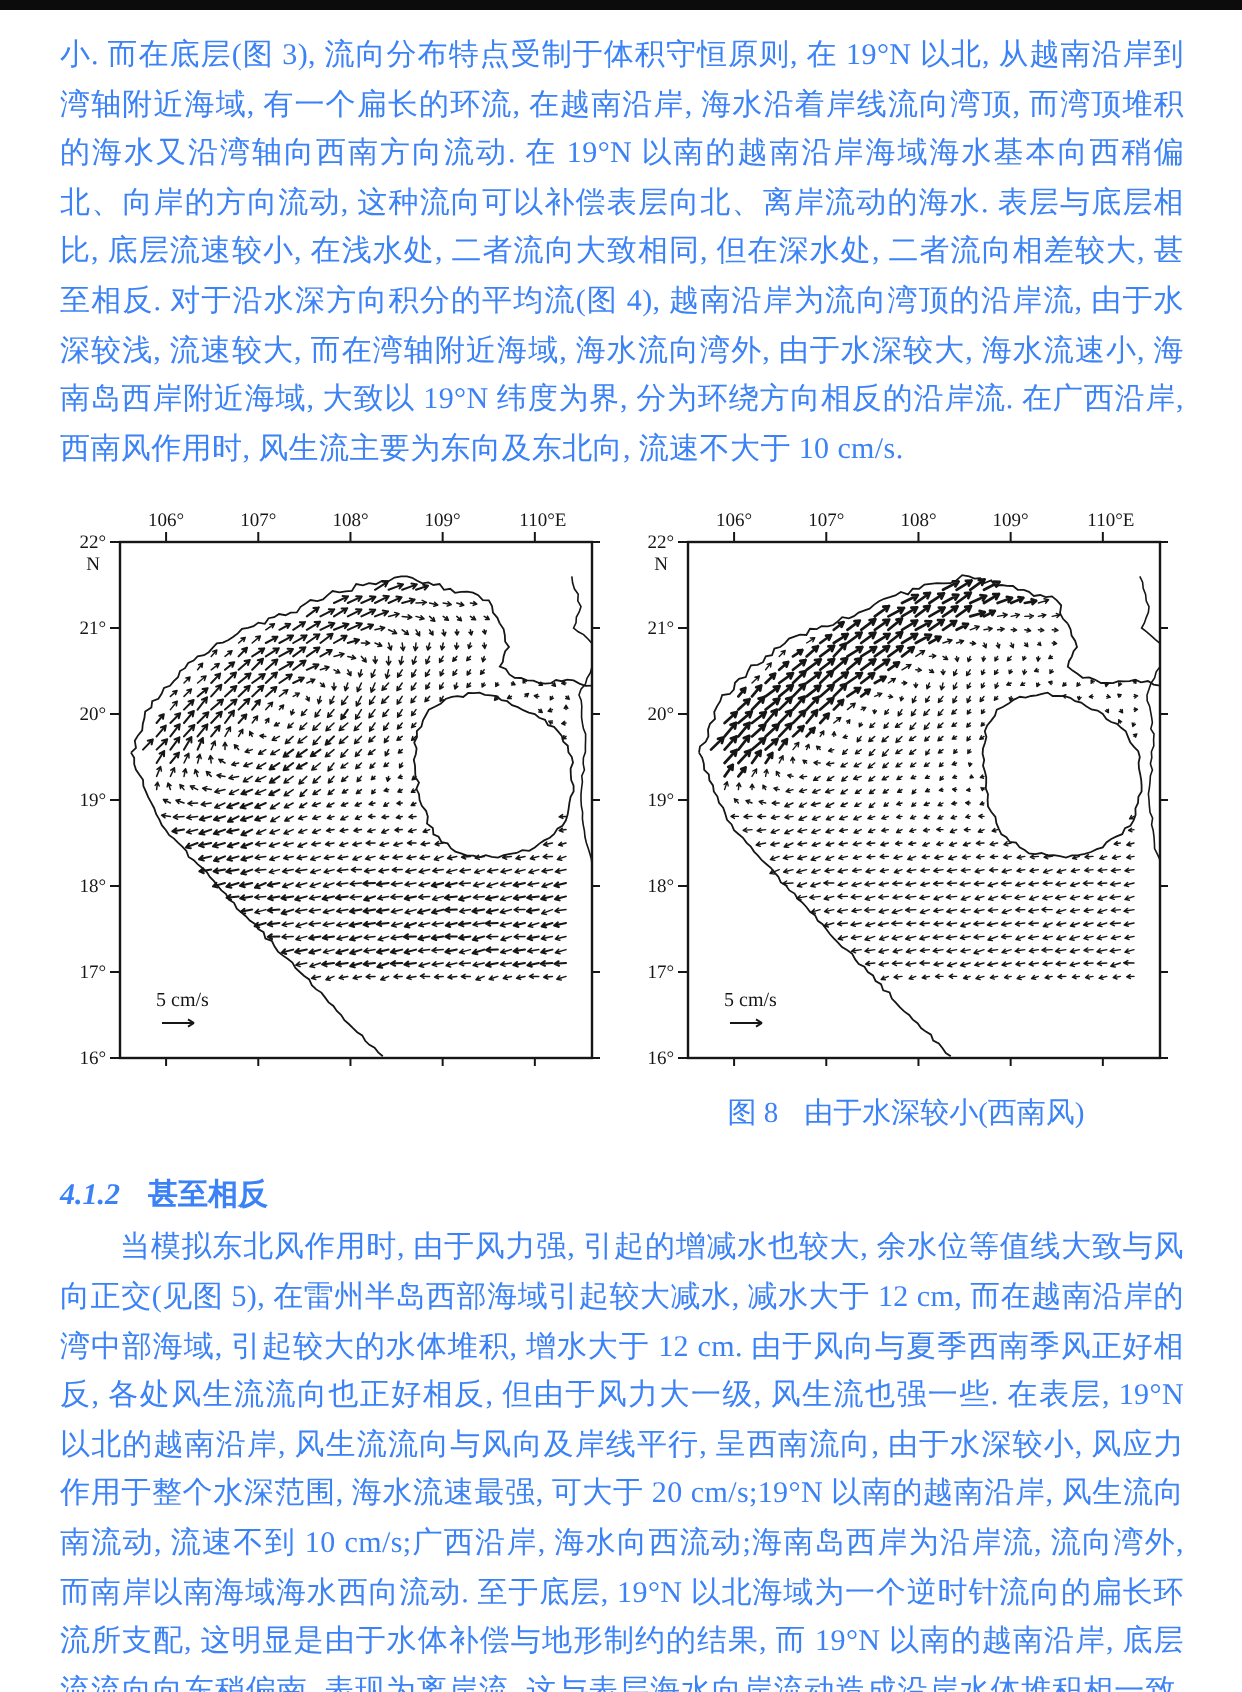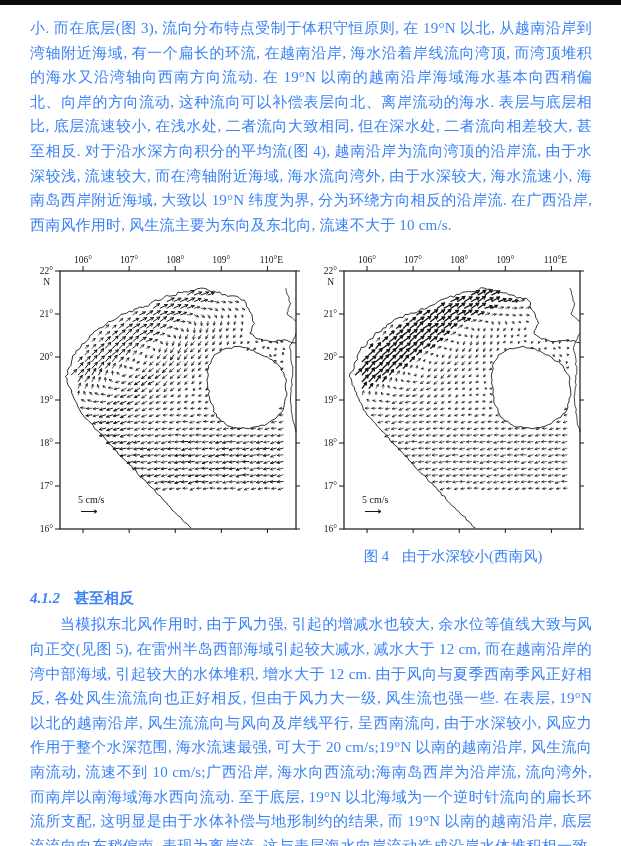--- a/index.html
+++ b/index.html
@@ -156,21 +156,21 @@
             <line x1="266" y1="233" x2="270" y2="233" stroke="#161616" stroke-width="1"></line>
             <text x="23" y="236" text-anchor="end" font-size="9.5" font-family="&quot;Liberation Serif&quot;,serif" fill="#161616">17°</text>
             <line x1="25" y1="276" x2="30" y2="276" stroke="#161616" stroke-width="1"></line>
             <line x1="266" y1="276" x2="270" y2="276" stroke="#161616" stroke-width="1"></line>
             <text x="23" y="279" text-anchor="end" font-size="9.5" font-family="&quot;Liberation Serif&quot;,serif" fill="#161616">16°</text>
             <text x="20" y="32" text-anchor="end" font-size="9.5" font-family="&quot;Liberation Serif&quot;,serif" fill="#161616">N</text>
             <text x="48" y="250" font-size="10" font-family="&quot;Liberation Serif&quot;,serif" fill="#161616">5 cm/s</text>
             <path d="M51 258.5L67 258.5M67 258.5L64 256.7M67 258.5L64 260.3" fill="none" stroke="#161616" stroke-width="1"></path>
           </svg>
         <div class="figcaption">
-          <span class="figlabel">图 4</span><span>由于水深较小(西南风)</span>
+          <span class="figlabel">图 8</span><span>由于水深较小(西南风)</span>
         </div>
       </div>
     </div>
 
     <div class="secheading">
       <span class="secnum">4.1.2</span><span>甚至相反</span>
     </div>
 
     <div id="p2wrap">
       <p class="body" id="p2">当模拟东北风作用时, 由于风力强, 引起的增减水也较大, 余水位等值线大致与风向正交(见图 5), 在雷州半岛西部海域引起较大减水, 减水大于 12 cm, 而在越南沿岸的湾中部海域, 引起较大的水体堆积, 增水大于 12 cm. 由于风向与夏季西南季风正好相反, 各处风生流流向也正好相反, 但由于风力大一级, 风生流也强一些. 在表层, 19°N 以北的越南沿岸, 风生流流向与风向及岸线平行, 呈西南流向, 由于水深较小, 风应力作用于整个水深范围, 海水流速最强, 可大于 20 cm/s;19°N 以南的越南沿岸, 风生流向南流动, 流速不到 10 cm/s;广西沿岸, 海水向西流动;海南岛西岸为沿岸流, 流向湾外, 而南岸以南海域海水西向流动. 至于底层, 19°N 以北海域为一个逆时针流向的扁长环流所支配, 这明显是由于水体补偿与地形制约的结果, 而 19°N 以南的越南沿岸, 底层流流向向东稍偏南, 表现为离岸流, 这与表层海水向岸流动造成沿岸水体堆积相一致. 对于垂直积分的平均流, 越南沿岸的有较强的指向湾外沿岸流, 海南岛南侧海域及琼州海峡, 海水向湾内补充. 东北风作用下的表、底层及水深平均流分别如图 6 至图 8 所示.</p>

